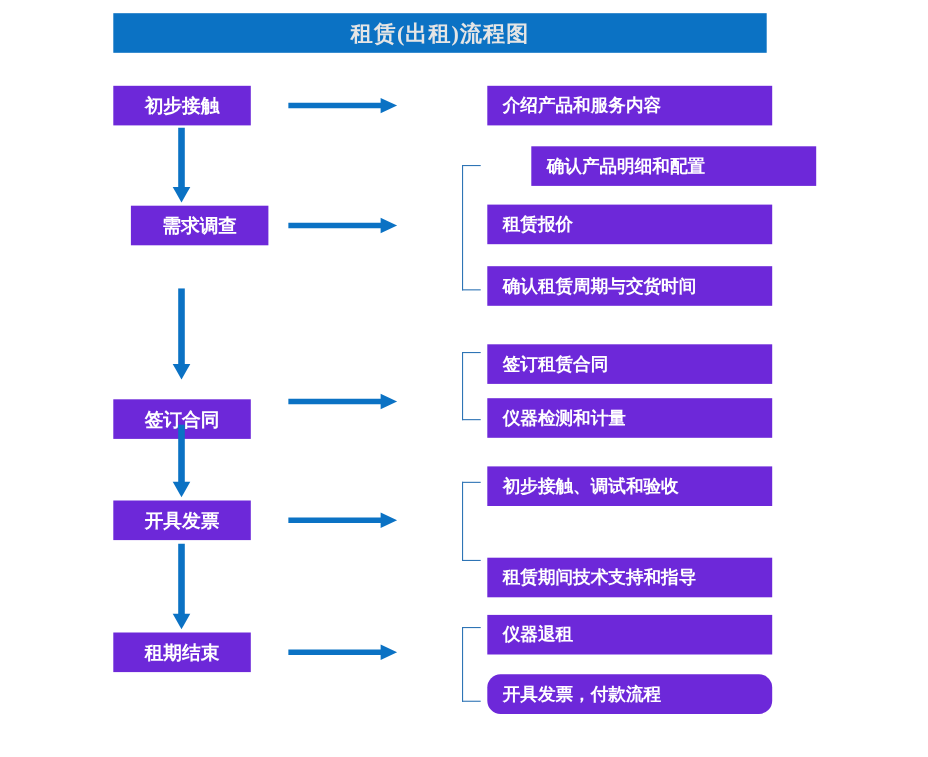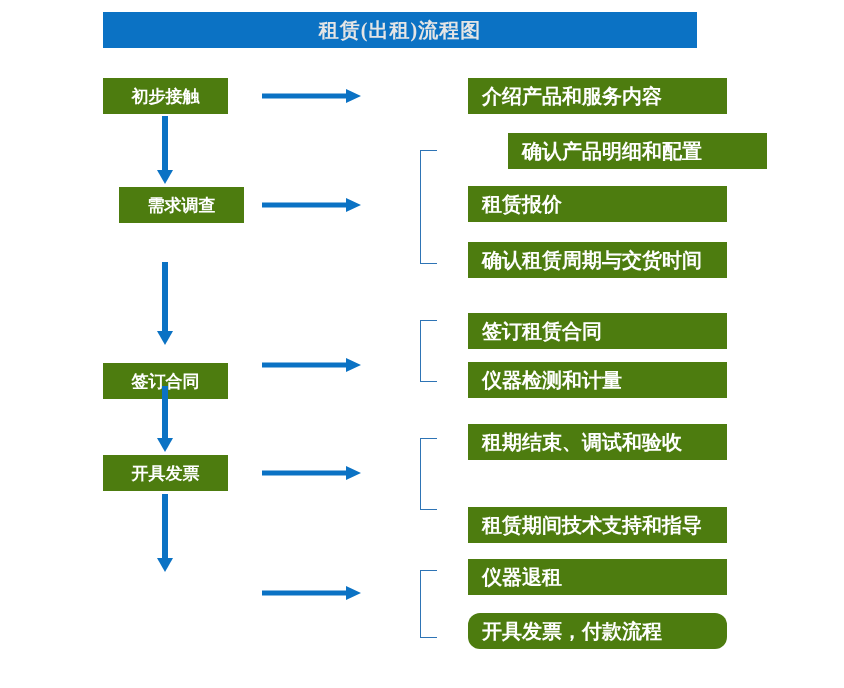--- a/index.html
+++ b/index.html
@@ -31,42 +31,42 @@
     align-items: center;
     justify-content: center;
     font-size: 20px;
     font-weight: bold;
     letter-spacing: 1px;
   }
 
   
   .node {
     position: absolute;
-    background: #4d7c0f;
+    background: #6d28d9;
     color: #ffffff;
     display: flex;
     align-items: center;
     font-weight: bold;
     white-space: nowrap;
   }
   .node.left-node {
     left: 103px;
     width: 125px;
     height: 36px;
     justify-content: center;
     font-size: 17px;
   }
   .node.right-node {
-    left: 468px;
+    left: 443px;
     width: 259px;
     height: 36px;
     justify-content: flex-start;
     padding-left: 14px;
     box-sizing: border-box;
-    font-size: 20px;
+    font-size: 16px;
   }
 
   
   .arrow-h {
     position: absolute;
     height: 18px;
     width: 100px;
   }
   .arrow-v {
     position: absolute;
@@ -91,20 +91,21 @@
   <div class="title-banner">租赁(出租)流程图</div>
 
   <div class="node left-node" style="top:78px;">初步接触</div>
 
   <div class="node left-node" style="top:187px;margin-left:16px;">需求调查</div>
 
   <div class="node left-node" style="top:347px;margin-top:16px;">签订合同</div>
 
   <div class="node left-node" style="top:455px;">开具发票</div>
 
+  <div class="node left-node" style="top:575px;">租期结束</div>
 
   <div class="arrow-v" style="left:156px; top:116px; height:70px;">
     <svg width="18" height="70" viewBox="0 0 18 70">
       <line x1="9" y1="0" x2="9" y2="56" stroke="#0B72C4" stroke-width="6"></line>
       <polygon points="9,68 1,54 17,54" fill="#0B72C4"></polygon>
     </svg>
   </div>
 
   <div class="arrow-v" style="left:156px; top:262px; height:85px;">
     <svg width="18" height="85" viewBox="0 0 18 85">
@@ -175,21 +176,21 @@
   <div class="node right-node" style="top:133px;margin-left:40px;">确认产品明细和配置</div>
 
   <div class="node right-node" style="top:186px;">租赁报价</div>
 
   <div class="node right-node" style="top:242px;font-family:Liberation Mono, monospace;">确认租赁周期与交货时间</div>
 
   <div class="node right-node" style="top:313px;">签订租赁合同</div>
 
   <div class="node right-node" style="top:362px;">仪器检测和计量</div>
 
-  <div class="node right-node" style="top:424px;">租期结束、调试和验收</div>
+  <div class="node right-node" style="top:424px;">初步接触、调试和验收</div>
 
   <div class="node right-node" style="top:491px;margin-top:16px;">租赁期间技术支持和指导</div>
 
   <div class="node right-node" style="top:559px;">仪器退租</div>
 
   <div class="node right-node" style="top:613px;border-radius:12px;">开具发票，付款流程</div>
 
 </div>
 
 </body></html>

